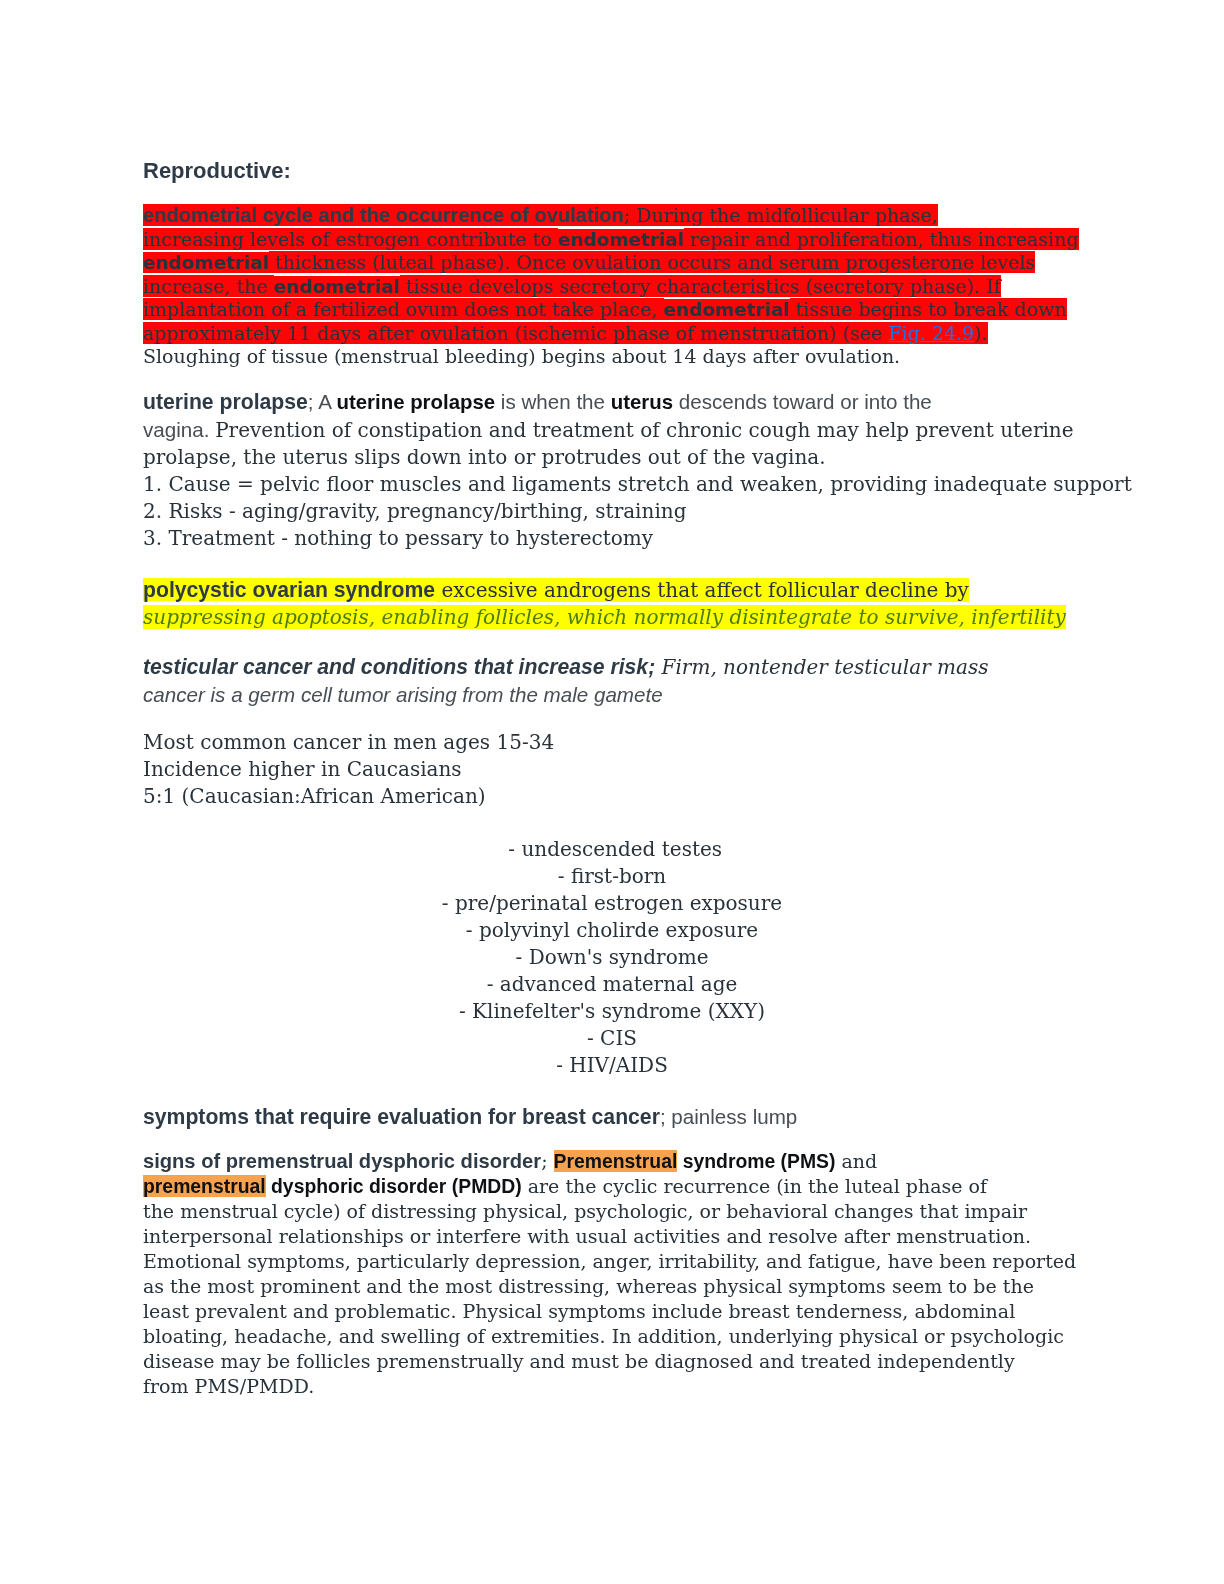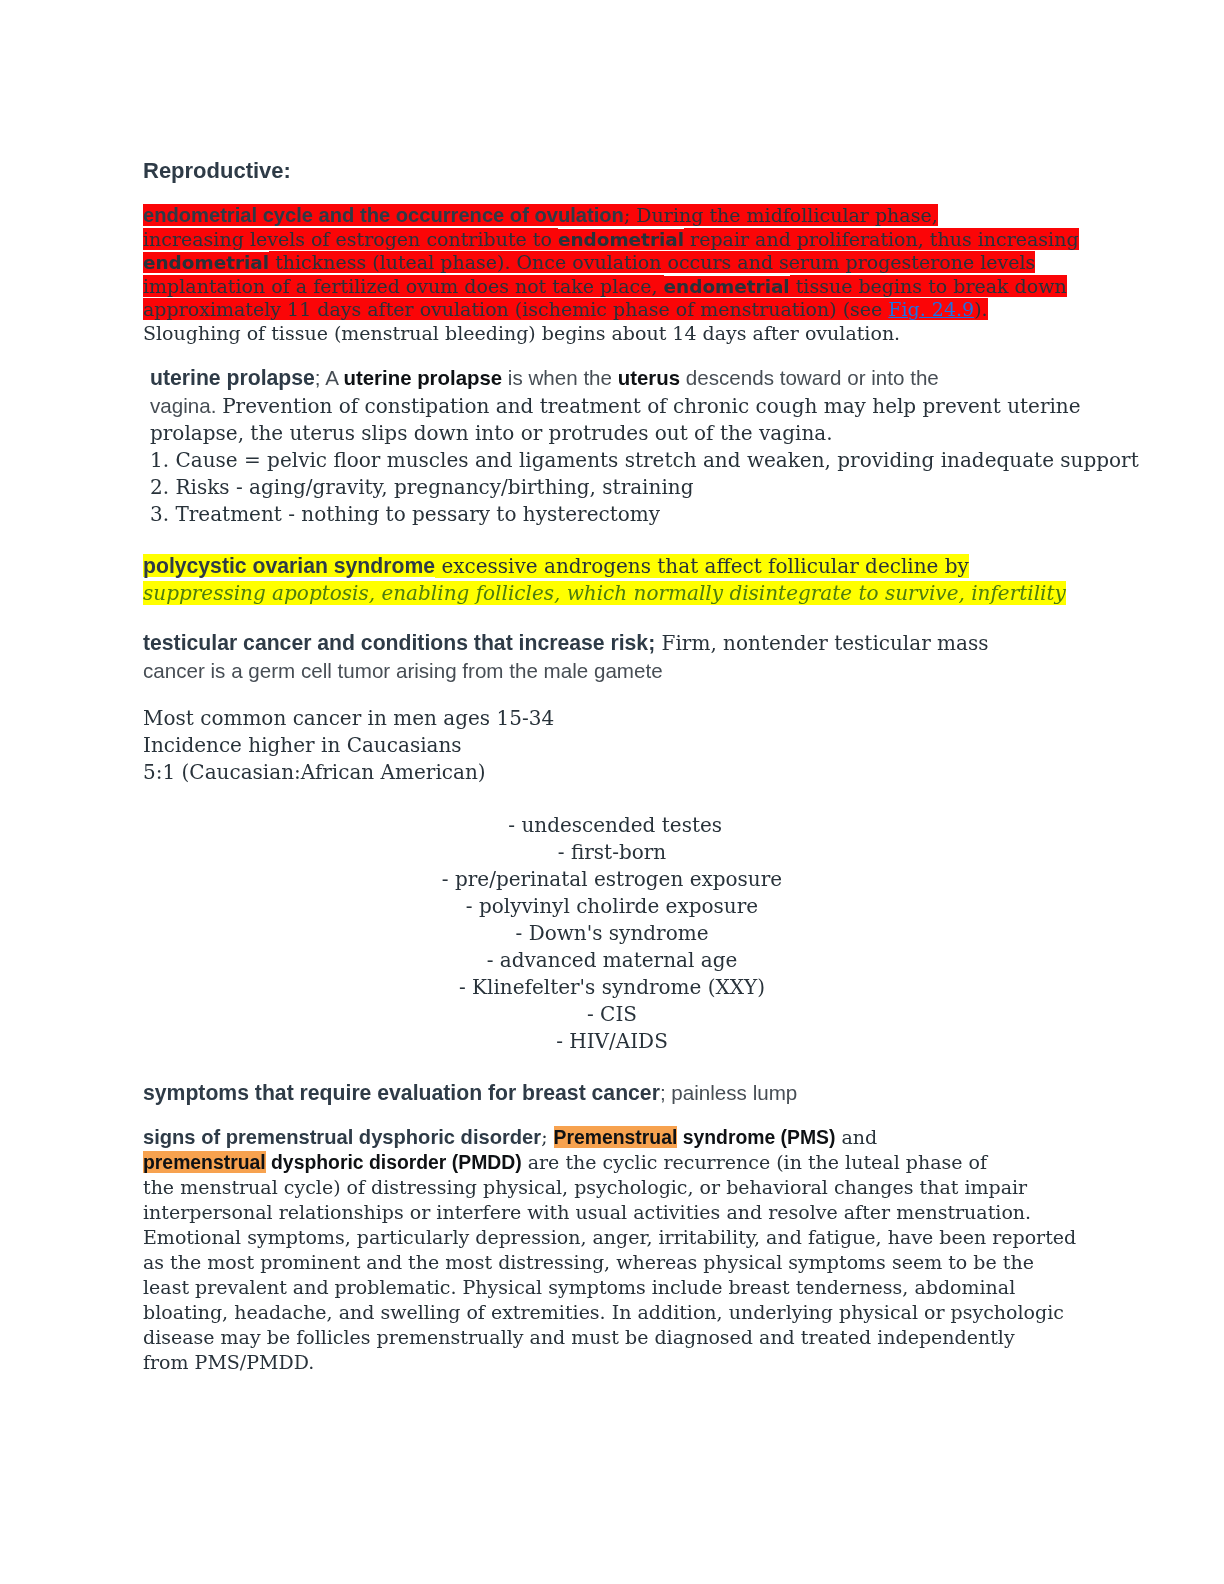--- a/index.html
+++ b/index.html
@@ -21,25 +21,25 @@
     line-height: 26px;
     color: #2e3b47;
   }
   .sec { margin: 0; }
   .line { white-space: pre; }
 
   
   .sec-endometrial            { margin-top: 20px; }
   .sec-endometrial .line      { font-size: 19px;   line-height: 23.5px; }
   .sec-uterine                { margin-top: 19px; }
-  .sec-uterine .line          { font-size: 20px;   line-height: 27px; margin-left: 7px; }
+  .sec-uterine .line          { font-size: 20px;   line-height: 27px; }
   .sec-pcos                   { margin-top: 24px; }
   .sec-pcos .line             { font-size: 20px;   line-height: 27px; }
   .sec-testicular             { margin-top: 22px; }
-  .sec-testicular .line       { font-size: 20px;   line-height: 27px; }
+  .sec-testicular .line       { font-size: 20px;   line-height: 27px; font-style: italic; }
   .sec-stats                  { margin-top: 20px; }
   .sec-stats .line            { font-size: 20px;   line-height: 27px; }
   .sec-risk-factors           { margin-top: 26px; text-align: center; }
   .sec-risk-factors .line     { font-size: 20px;   line-height: 27px; }
   .sec-breast                 { margin-top: 24px; }
   .sec-breast .line           { font-size: 20px;   line-height: 27px; }
   .sec-pmdd                   { margin-top: 18px; }
   .sec-pmdd .line             { font-size: 19px;   line-height: 24px; }
 
   
@@ -59,20 +59,21 @@
 </head>
 <body>
 
 <div id="page">
   <h1 id="doc-title">Reproductive:</h1>
   <div id="doc-body">
       <div class="sec sec-endometrial">
         <div class="line"><span class="sg-t hl-r">endometrial cycle and the occurrence of ovulation</span><span class="sg-s hl-r">; During the midfollicular phase,</span></div>
         <div class="line"><span class="sg-s hl-r">increasing levels of estrogen contribute to </span><span class="sg-ds hl-r">endometrial</span><span class="sg-s hl-r"> repair and proliferation, thus increasing</span></div>
         <div class="line"><span class="sg-ds hl-r">endometrial</span><span class="sg-s hl-r"> thickness (luteal phase). Once ovulation occurs and serum progesterone levels</span></div>
+        <div class="line"><span class="sg-s hl-r">increase, the </span><span class="sg-ds hl-r">endometrial</span><span class="sg-s hl-r"> tissue develops secretory characteristics (secretory phase). If</span></div>
         <div class="line"><span class="sg-s hl-r">implantation of a fertilized ovum does not take place, </span><span class="sg-ds hl-r">endometrial</span><span class="sg-s hl-r"> tissue begins to break down</span></div>
         <div class="line"><span class="sg-s hl-r">approximately 11 days after ovulation (ischemic phase of menstruation) (see </span><span class="sg-lk hl-r">Fig. 24.9</span><span class="sg-s hl-r">).</span></div>
         <div class="line"><span class="sg-s">Sloughing of tissue (menstrual bleeding) begins about 14 days after ovulation.</span></div>
       </div>
       <div class="sec sec-uterine">
         <div class="line"><span class="sg-t">uterine prolapse</span><span class="sg-sa">; A </span><span class="sg-bb">uterine prolapse</span><span class="sg-sa"> is when the </span><span class="sg-bb">uterus</span><span class="sg-sa"> descends toward or into the</span></div>
         <div class="line"><span class="sg-sa">vagina. </span><span class="sg-s">Prevention of constipation and treatment of chronic cough may help prevent uterine</span></div>
         <div class="line"><span class="sg-s">prolapse, the uterus slips down into or protrudes out of the vagina.</span></div>
         <div class="line"><span class="sg-s">1. Cause = pelvic floor muscles and ligaments stretch and weaken, providing inadequate support</span></div>
         <div class="line"><span class="sg-s">2. Risks - aging/gravity, pregnancy/birthing, straining</span></div>

